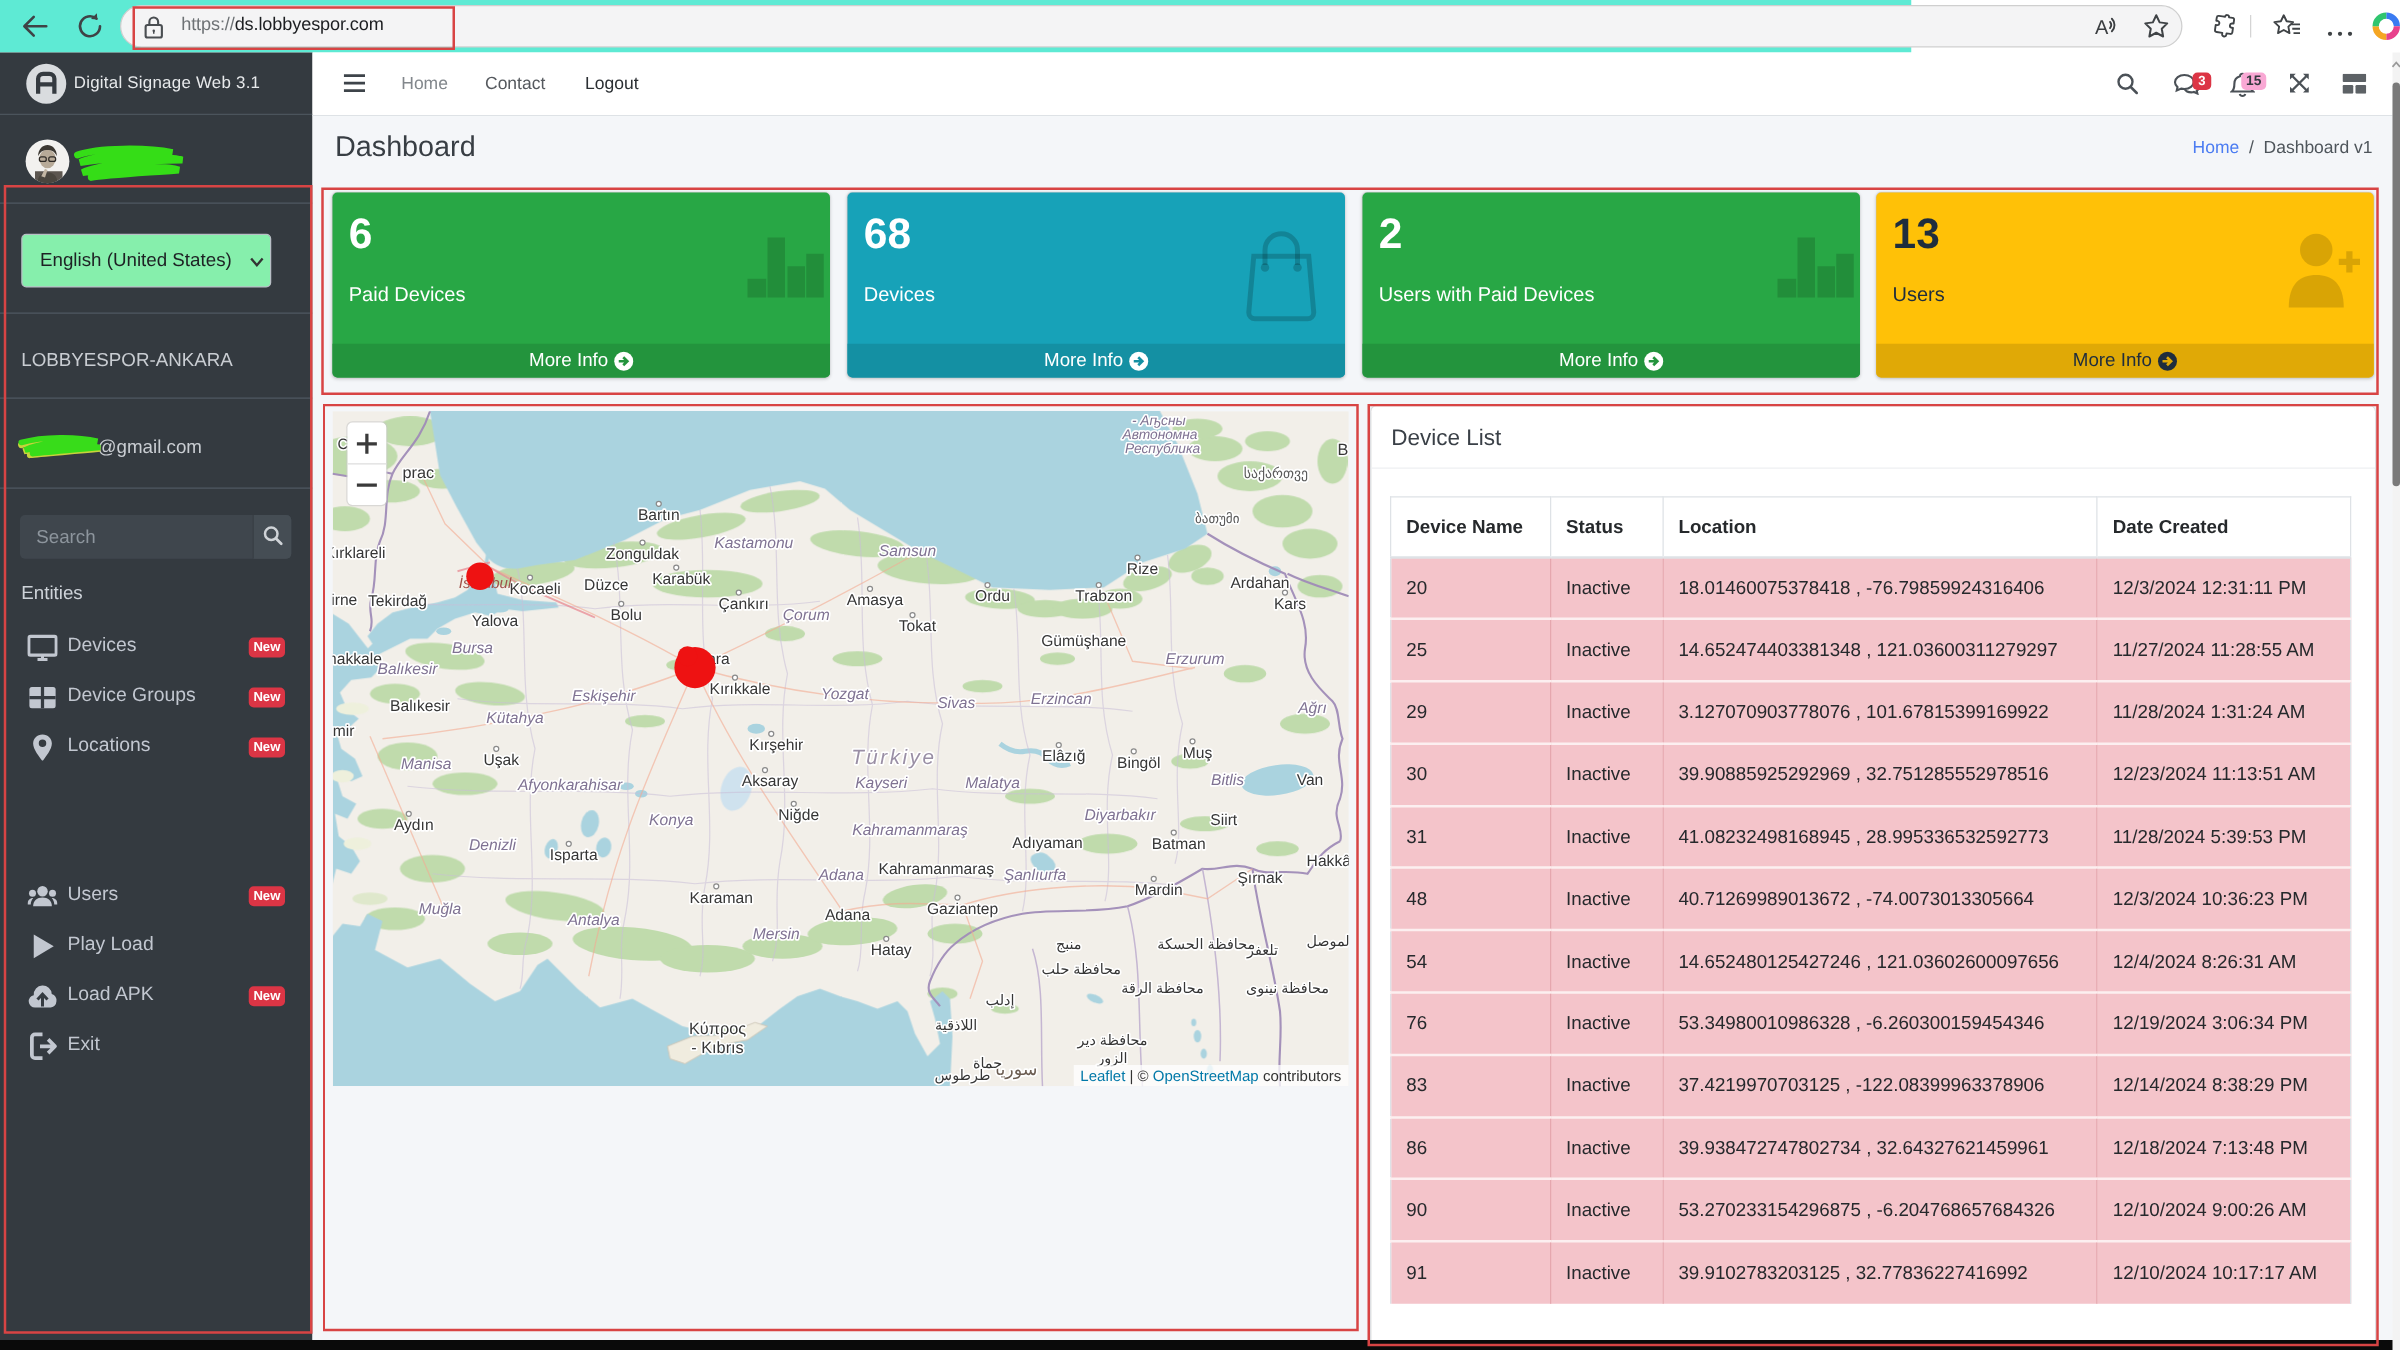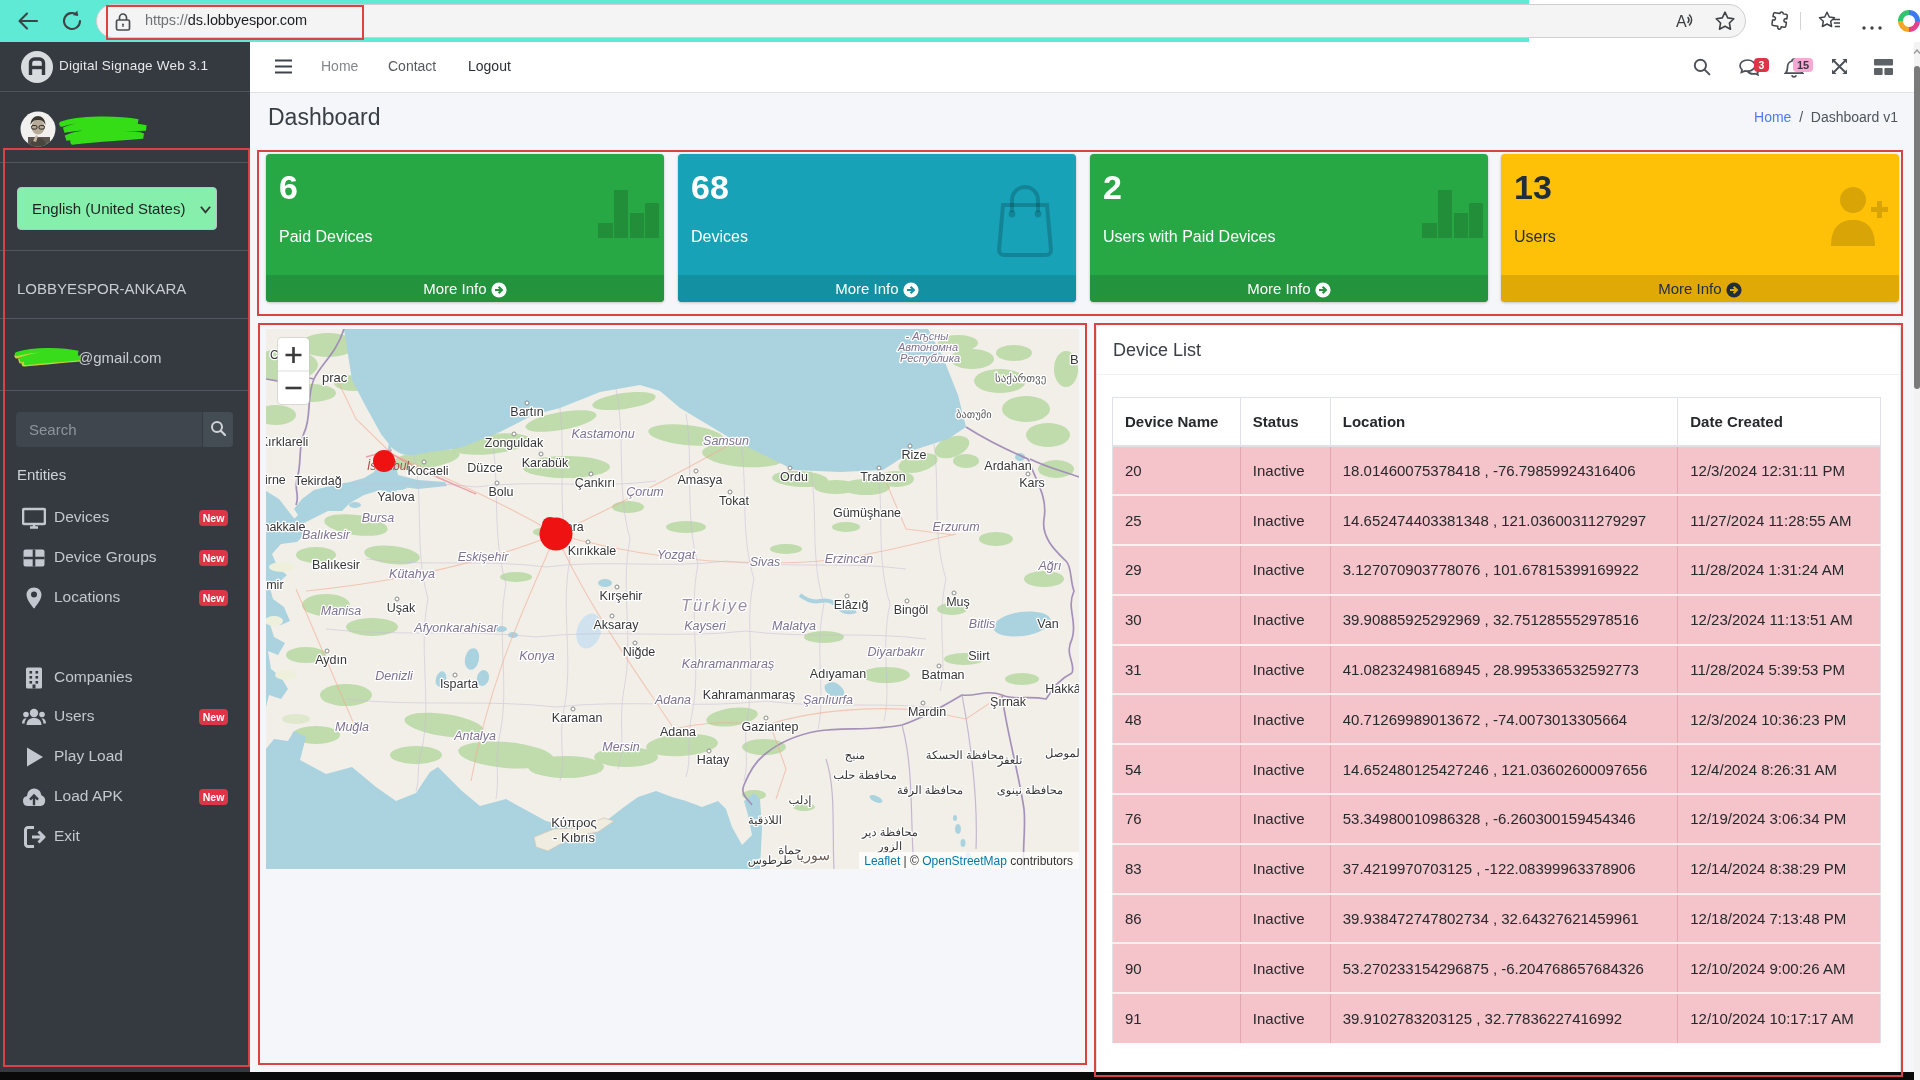--- a/index.html
+++ b/index.html
@@ -175,35 +175,20 @@
       </svg>
     <div class="txt">Device Groups</div>
       <div class="newbadge">New</div>
   </div>
   <div class="mitem" style="top:536px">
     <svg class="ico" viewBox="0 0 24 24">
         <path d="M12 1.5 c-4.4 0 -7.5 3.2 -7.5 7.3 c0 4.8 5.2 10.9 6.8 13.1 a0.9 0.9 0 0 0 1.4 0 c1.6 -2.2 6.8 -8.3 6.8 -13.1 c0 -4.1 -3.1 -7.3 -7.5 -7.3 Z M12 11.5 a3 3 0 1 1 0 -6 a3 3 0 0 1 0 6 Z" fill="#c2c7d0"></path>
       </svg>
     <div class="txt">Locations</div>
       <div class="newbadge">New</div>
-  </div>
-  <div class="mitem" style="top:616px">
-    <svg class="ico" viewBox="0 0 24 24">
-        <rect x="4" y="1.5" width="16" height="21" rx="1.5" fill="#c2c7d0"></rect>
-        <g fill="#343a40">
-          <rect x="7.5" y="5" width="2.6" height="2.6"></rect>
-          <rect x="13.5" y="5" width="2.6" height="2.6"></rect>
-          <rect x="7.5" y="10" width="2.6" height="2.6"></rect>
-          <rect x="13.5" y="10" width="2.6" height="2.6"></rect>
-          <rect x="7.5" y="15" width="2.6" height="2.6"></rect>
-          <rect x="13.5" y="15" width="2.6" height="2.6"></rect>
-          <rect x="10.5" y="18.5" width="3" height="4"></rect>
-        </g>
-      </svg>
-    <div class="txt">Companies</div>
   </div>
   <div class="mitem" style="top:655px">
     <svg class="ico" viewBox="0 0 24 24">
         <g fill="#c2c7d0">
           <circle cx="12" cy="8" r="4.2"></circle>
           <path d="M4.5 20 c0-4.5 3.2-7 7.5-7 s7.5 2.5 7.5 7Z"></path>
           <circle cx="4" cy="9.5" r="2.8"></circle>
           <path d="M0 18.5 c0-3.4 1.8-5.2 4.6-5.2 c-1.4 1.6-2 3.4-2 5.2Z"></path>
           <circle cx="20" cy="9.5" r="2.8"></circle>
           <path d="M24 18.5 c0-3.4 -1.8-5.2 -4.6-5.2 c1.4 1.6 2 3.4 2 5.2Z"></path>

